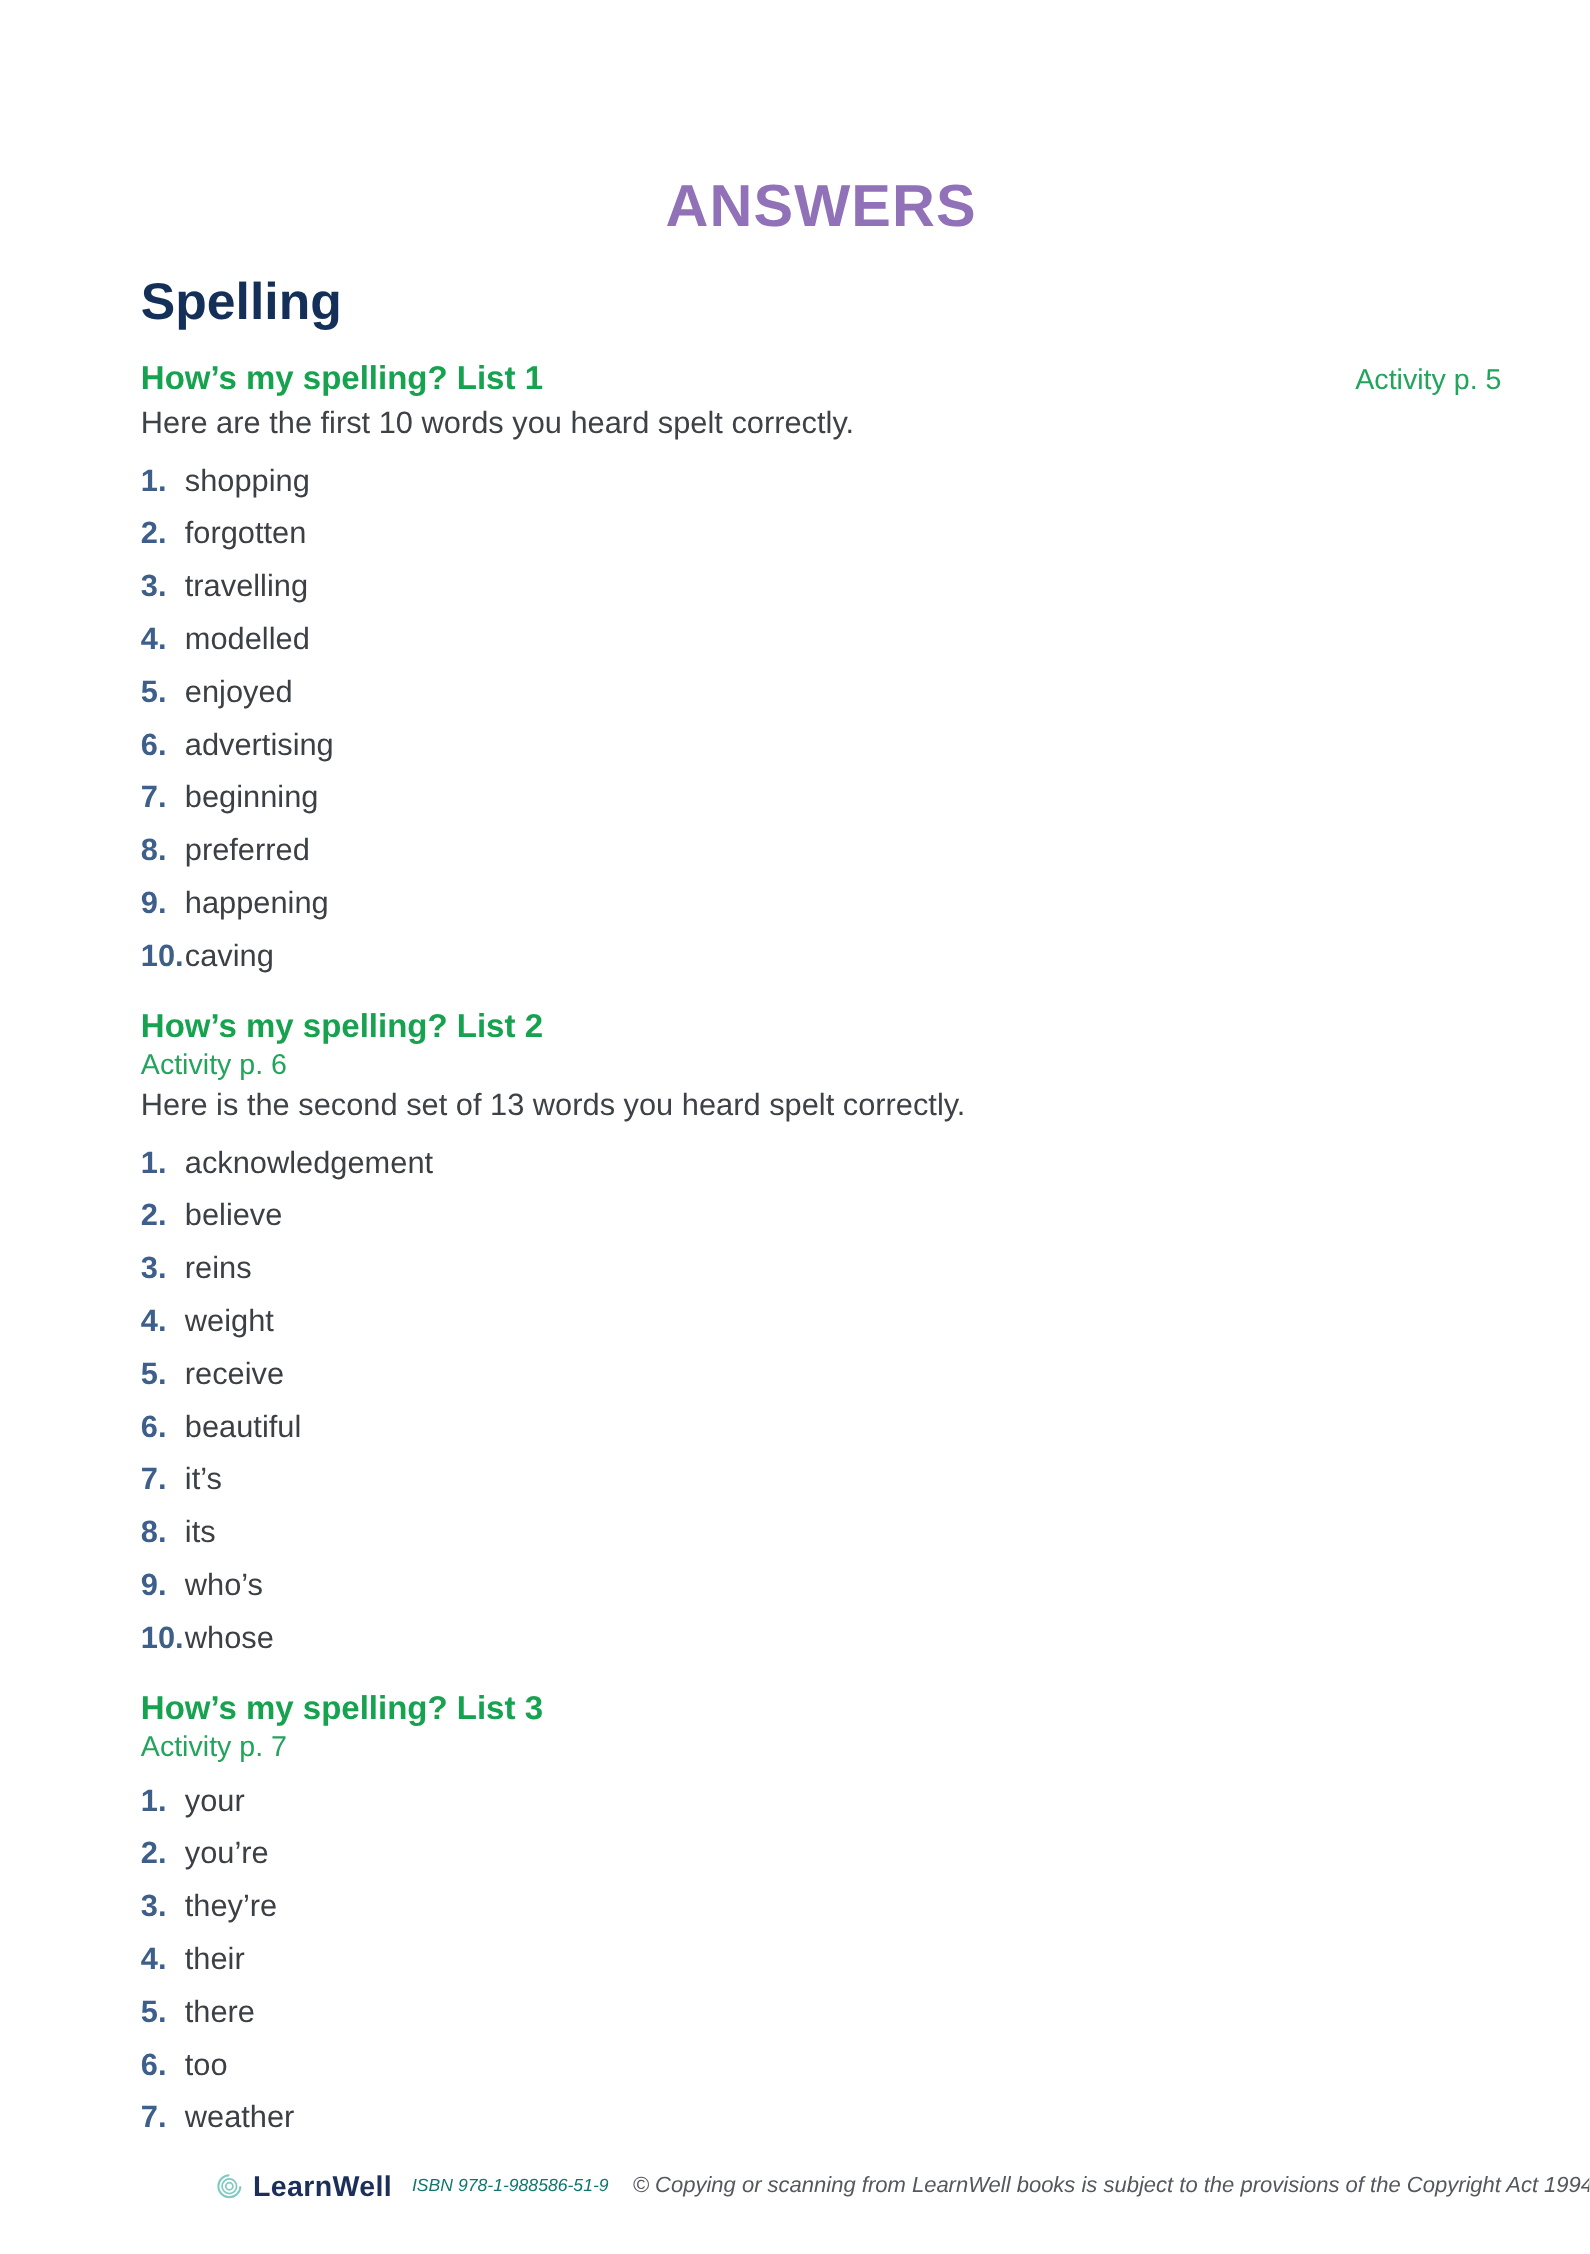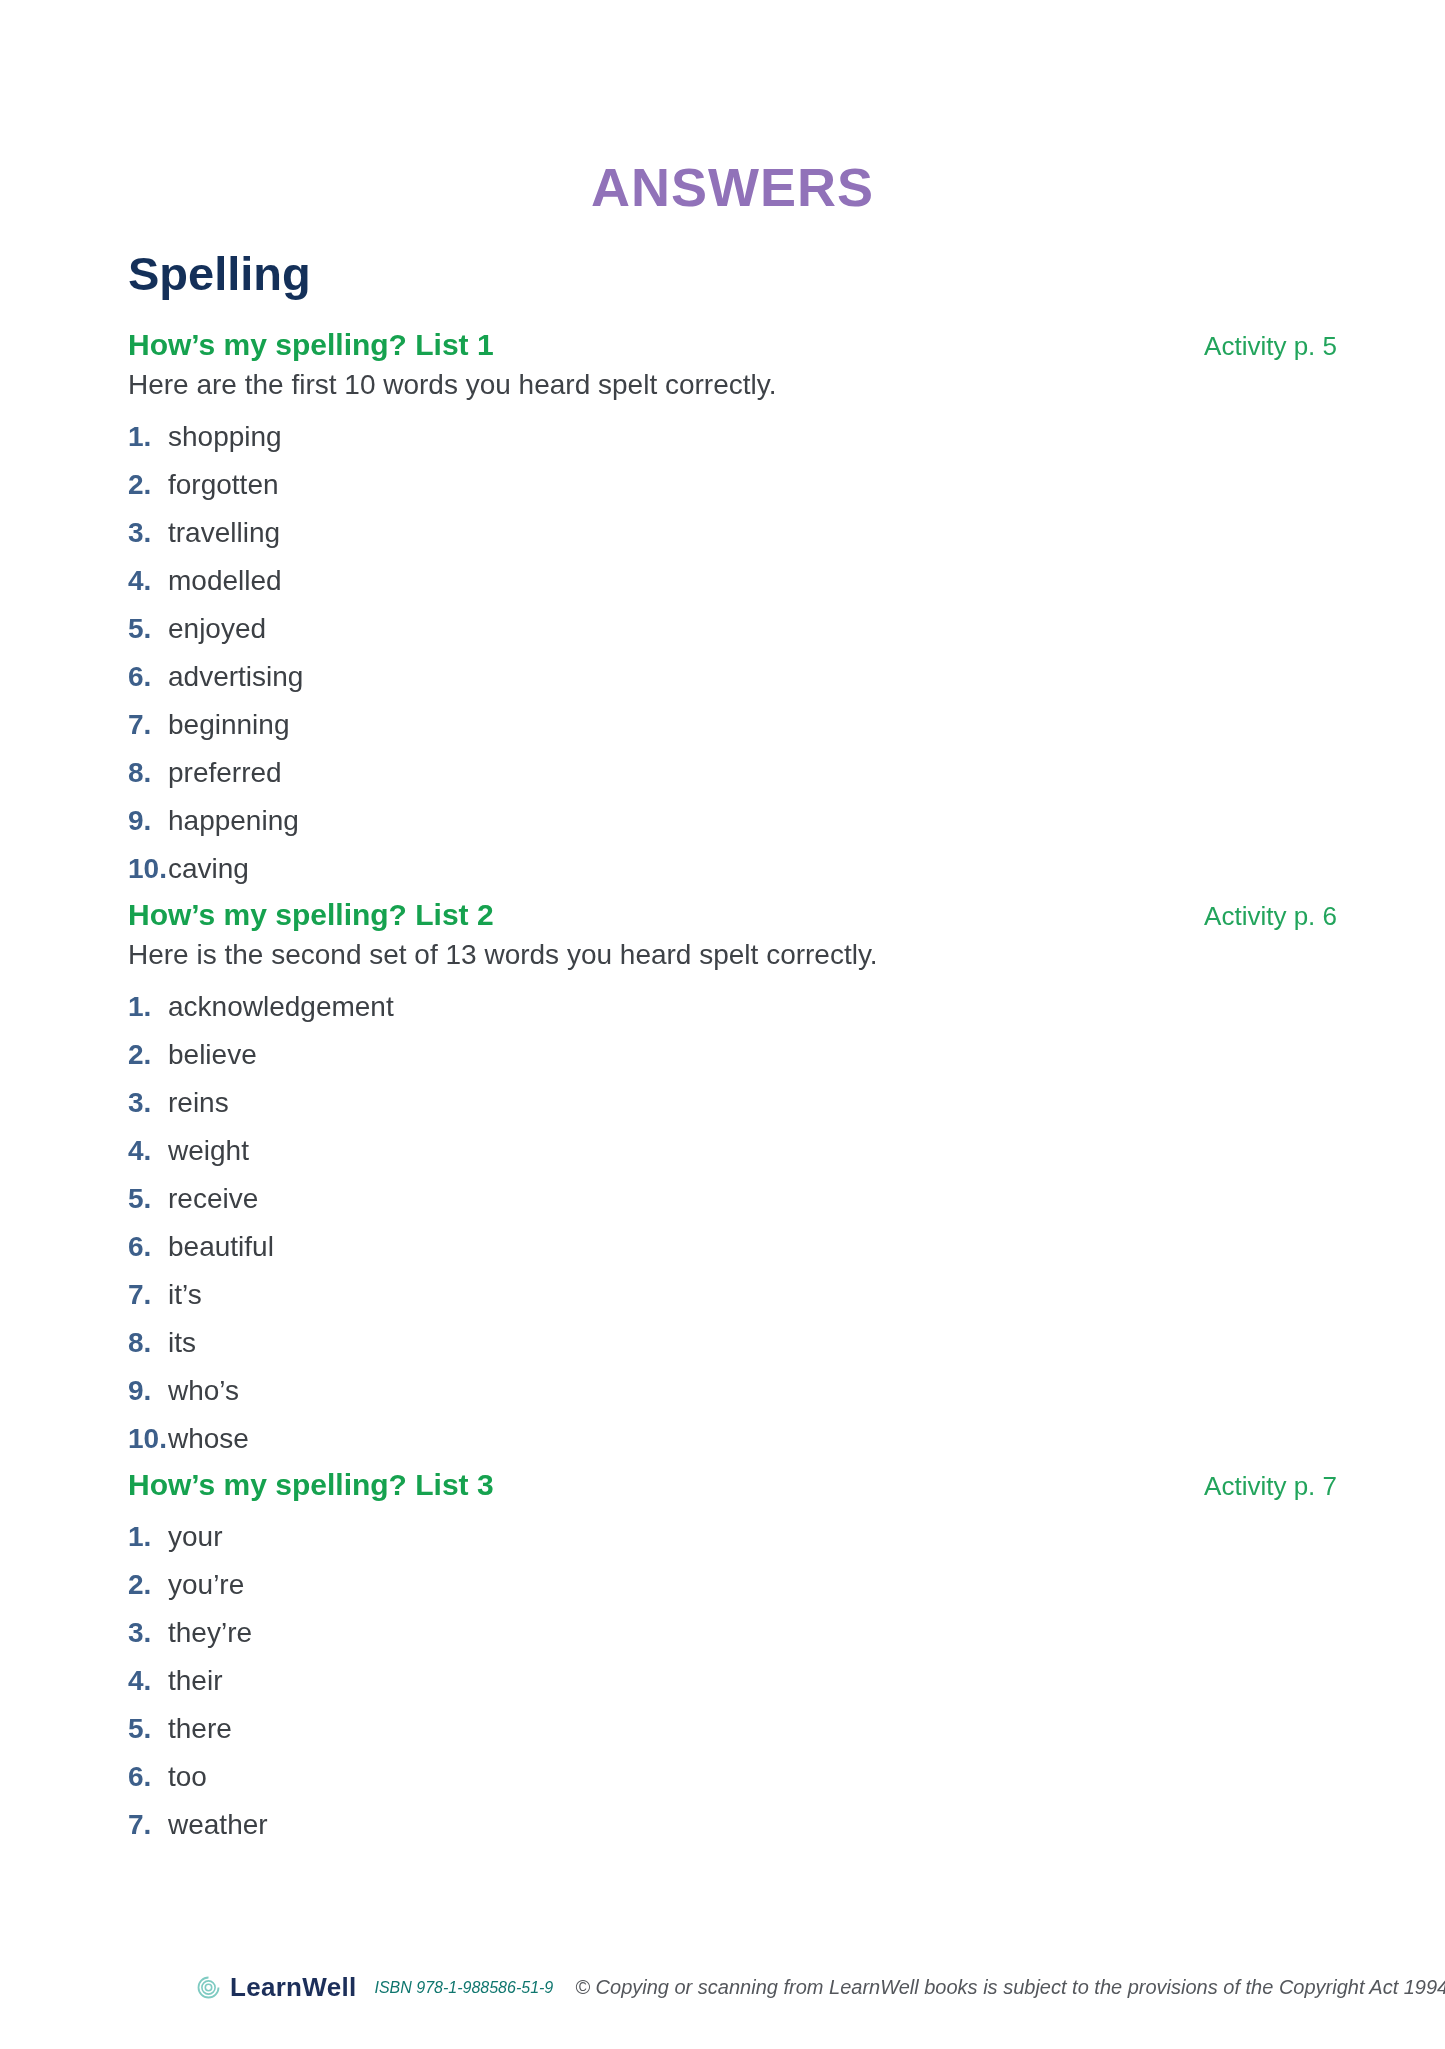--- a/index.html
+++ b/index.html
@@ -5,21 +5,21 @@
   html, body { margin: 0; padding: 0; background: #ffffff; }
   .page {
     position: relative;
     width: 1445px;
     height: 2049px;
     background: #ffffff;
     overflow: hidden;
     font-family: "Liberation Sans", sans-serif;
   }
   .content {
-    padding: 0 108px 0 128px;
+    padding: 0 80px 0 128px;
   }
   .answers-title {
     margin: 158px 0 0 0;
     text-align: center;
     font-size: 54px;
     line-height: 1.1;
     font-weight: 800;
     letter-spacing: 1px;
     color: #9172B9;
   }
@@ -29,21 +29,21 @@
     line-height: 1.15;
     font-weight: 600;
     color: #143059;
   }
   .section-head {
     display: flex;
     justify-content: space-between;
     align-items: baseline;
     margin-top: 26px;
   }
-  .section-head.later { margin-top: 4px; }
+  .section-head.later { margin-top: 23px; flex-direction: column; }
   .section-title {
     margin: 0;
     font-size: 30px;
     line-height: 1.2;
     font-weight: 700;
     color: #16A24F;
   }
   .activity-ref {
     font-size: 26px;
     font-weight: 400;

